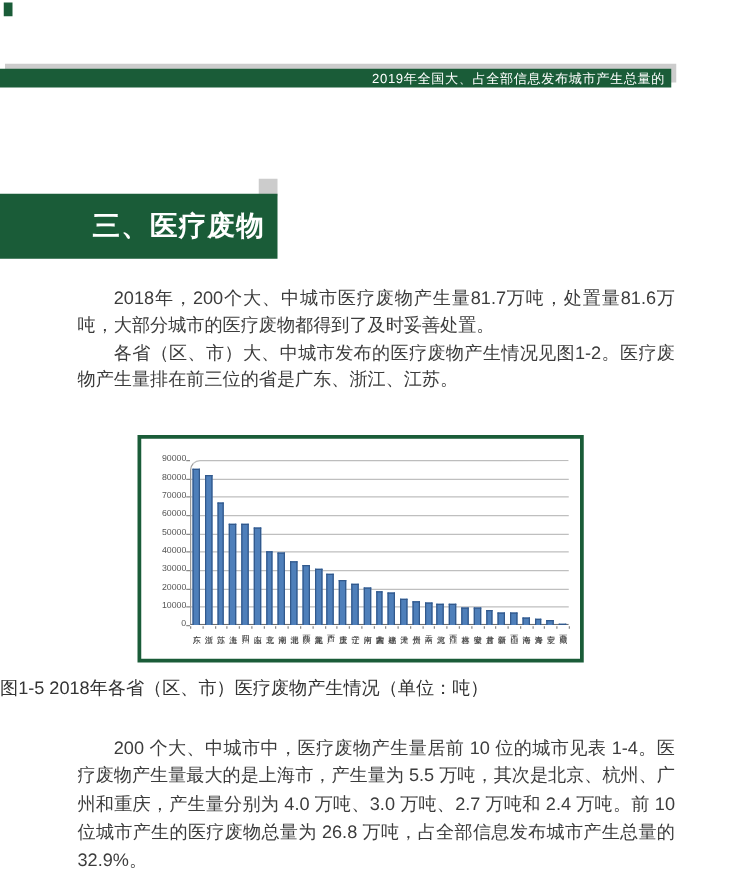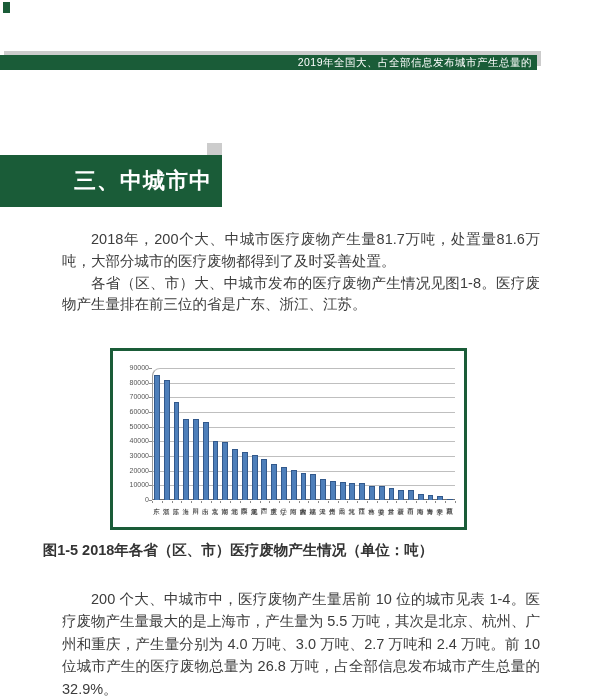--- a/index.html
+++ b/index.html
@@ -53,44 +53,44 @@
     position:absolute;background:#4e7fba;border:1px solid #32598c;border-bottom:none;
     box-sizing:border-box;
   }
   .xtick{
     position:absolute;font-size:6.5px;color:#404040;line-height:7px;
     writing-mode:vertical-rl;text-orientation:upright;white-space:nowrap;
     width:7px;height:28px;text-align:left;
   }
   
   .figure-caption{
-    position:absolute;left:0;top:541px;width:476px;text-align:center;
-    font-size:14.5px;font-weight:bold;color:#333333;
+    position:absolute;left:0;top:541px;width:476px;
+    font-size:14.5px;font-weight:normal;color:#333333;
   }
 </style>
 </head>
 <body>
 
 <div class="page">
 
   <div class="corner-mark"></div>
 
   <div class="topbar-shadow"></div>
   <div class="topbar">
     <span class="topbar-title">2019年全国大、占全部信息发布城市产生总量的</span>
   </div>
 
   <div class="section-shadow"></div>
   <div class="section-box">
-    <span class="section-title">三、中城市中</span>
+    <span class="section-title">三、医疗废物</span>
   </div>
 
   <div class="body-text block-top">
     <p>2018年，200个大、中城市医疗废物产生量81.7万吨，处置量81.6万吨，大部分城市的医疗废物都得到了及时妥善处置。</p>
-    <p>各省（区、市）大、中城市发布的医疗废物产生情况见图1-8。医疗废物产生量排在前三位的省是广东、浙江、江苏。</p>
+    <p>各省（区、市）大、中城市发布的医疗废物产生情况见图1-2。医疗废物产生量排在前三位的省是广东、浙江、江苏。</p>
   </div>
 
   <div class="figure-box">
     <div class="chart" id="chart">
         <div class="ytick-mark" style="left: 36px; top: 149px;"></div>
         <div class="ytick" style="top: 145px;">0</div>
         <div class="gridline" style="left: 39px; width: 303px; top: 134.333px;"></div>
         <div class="ytick-mark" style="left: 36px; top: 134.333px;"></div>
         <div class="ytick" style="top: 130.333px;">10000</div>
         <div class="gridline" style="left: 39px; width: 303px; top: 119.667px;"></div>

